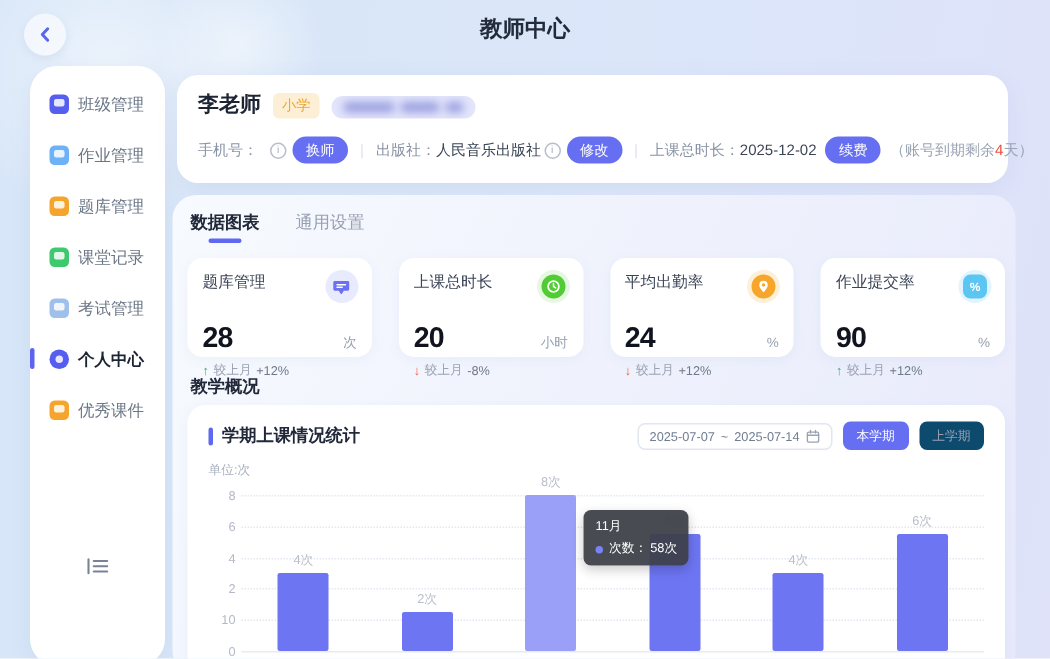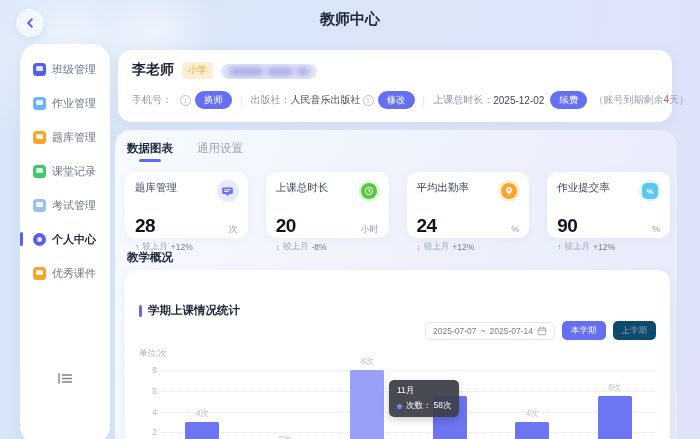--- a/index.html
+++ b/index.html
@@ -94,21 +94,21 @@
 
   
   .section-title { position:absolute; left:127px; top:250px; font-size:11.5px; font-weight:bold; color:#20283a; }
 
   .chart-card { position:absolute; left:125px; top:270px; width:545px; height:200px;
                 background:#fff; border-radius:12px; box-shadow:0 2px 8px rgba(130,150,200,.08);
                 padding:11px 14px 0 14px; }
   .chart-head { display:flex; align-items:center; }
   .accent-bar { width:3px; height:12px; border-radius:2px; background:#5f68f1; margin-right:6px; }
   .chart-title { font-size:11.5px; font-weight:bold; color:#20283a; }
-  .head-right { margin-left:auto; display:flex; align-items:center; gap:7px;margin-top:40px; }
+  .head-right { margin-left:auto; display:flex; align-items:center; gap:7px; }
   .date-pill { display:flex; align-items:center; gap:4px; border:1px solid #e2e6ef; border-radius:5px;
                padding:3px 7px; font-size:8.5px; color:#717d92; background:#fff; cursor:pointer; }
   .term-btn { font-size:8.5px; padding:3.5px 9px; border-radius:5px; border:none; cursor:pointer;
               background:#0c4a6e; color:#98a1b2; }
   .term-btn.active { background:#666ff1; color:#fff; }
 
   .unit-label { margin-top:8px; font-size:8.5px; color:#a8b0bf; }
   .plot-wrap { margin-top:10px; position:relative; }
   .plot { position:relative; margin-left:22px; height:104px; }
   .gridline { position:absolute; left:0; right:0; border-top:1px dotted #e4e8f0; }

